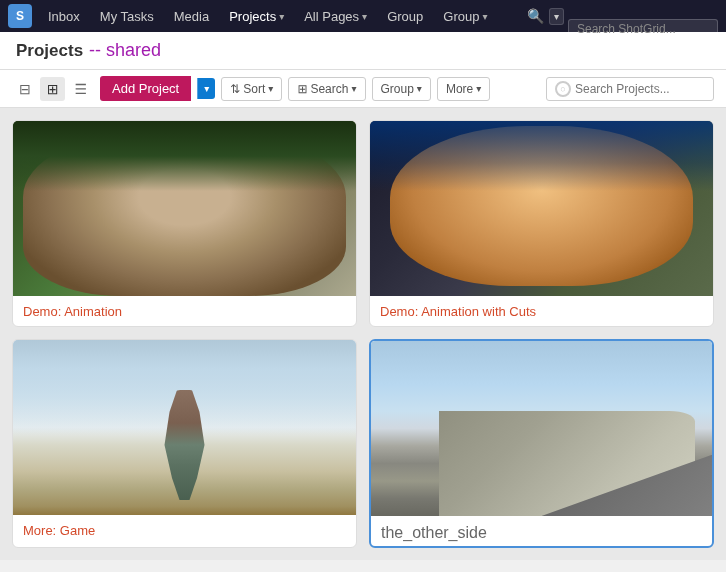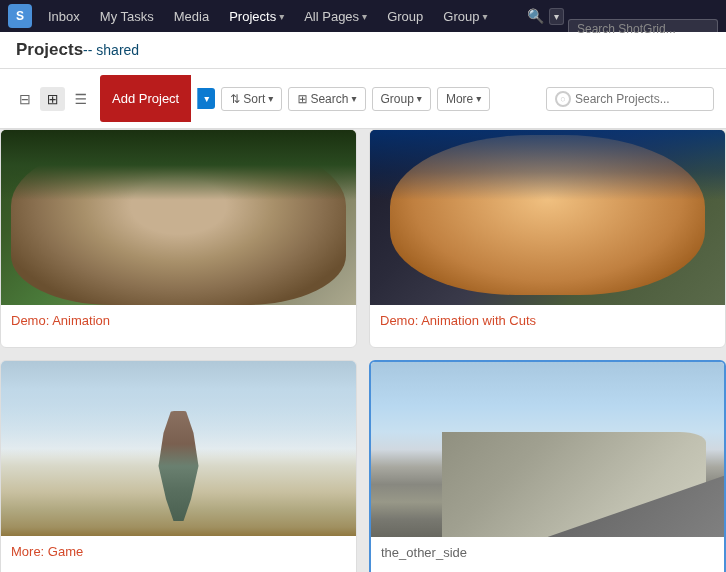--- a/index.html
+++ b/index.html
@@ -60,41 +60,41 @@
     }
 
     
     .page-header {
       background: #fff;
       padding: 8px 16px;
       border-bottom: 1px solid #ddd;
       display: flex; align-items: center;
     }
     .page-title { font-size: 17px; font-weight: 600; color: #333; }
-    .page-subtitle { font-size: 14px; color: #0c4a6e; }
+    .page-subtitle { font-size: 18px; color: #a21caf; margin-left: 6px; }
 
     
     .toolbar {
       background: #fff;
       padding: 6px 12px;
       border-bottom: 1px solid #ddd;
       display: flex; align-items: center; gap: 6px;
     }
     .view-toggle { display: flex; gap: 2px; }
     .view-btn {
       background: none; border: 1px solid transparent;
       padding: 3px 6px; border-radius: 3px; cursor: pointer;
       color: #666; font-size: 14px;
     }
     .view-btn.active { background: #e8e8e8; color: #333; }
     .add-project-btn {
-      background: #b91c1c;
+      background: #be185d;
       color: white;
       border: none;
-      padding: 16px 12px;
+      padding: 5px 12px;
       border-radius: 3px 0 0 3px;
       font-size: 13px;
       cursor: pointer;
       font-weight: 500;
     }
     .add-project-dropdown {
       background: #0b7ad1;
       color: white;
       border: none;
       border-left: 1px solid rgba(255,255,255,0.3);
@@ -132,20 +132,21 @@
       width: 16px; height: 16px;
       border: 2px solid #ccc;
       border-radius: 50%;
       display: flex; align-items: center; justify-content: center;
       font-size: 9px; color: #ccc;
     }
 
     
     .content {
       background: #e8e8e8;
+      padding: 12px;
       display: grid;
       grid-template-columns: 1fr 1fr;
       gap: 12px;
       height: calc(572px - 32px - 44px - 44px);
       overflow-y: auto;
     }
 
     .project-card {
       background: white;
       border-radius: 6px;
@@ -260,21 +261,21 @@
       padding: 8px 10px;
       font-size: 13px;
     }
     .project-label a {
       color: #d44a2a;
       text-decoration: none;
       font-weight: 500;
     }
     .project-label-plain {
       padding: 8px 10px;
-      font-size: 13px;
+      font-size: 16px;
       color: #666;
     }
   </style>
 </head>
 <body>
 
 <nav class="top-nav">
   <div class="nav-logo">
     <span>S</span>
   </div>

